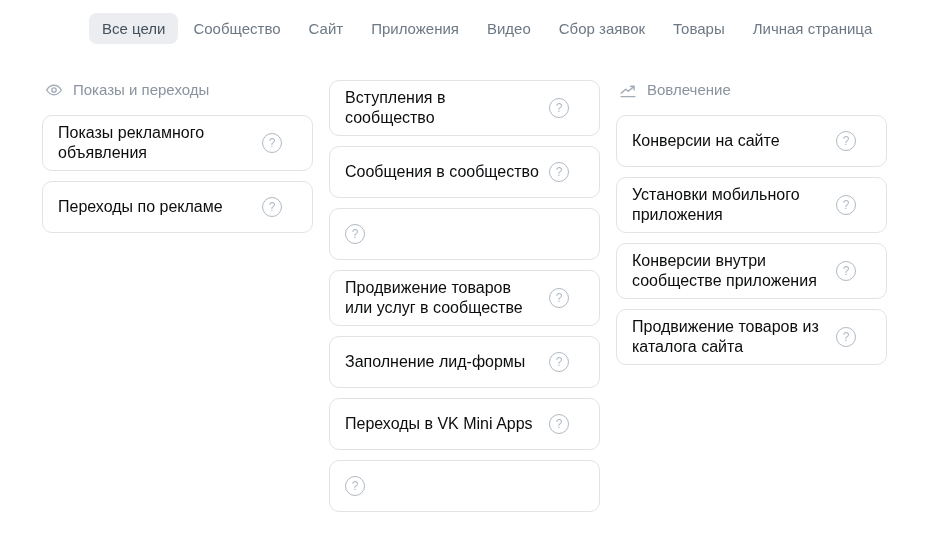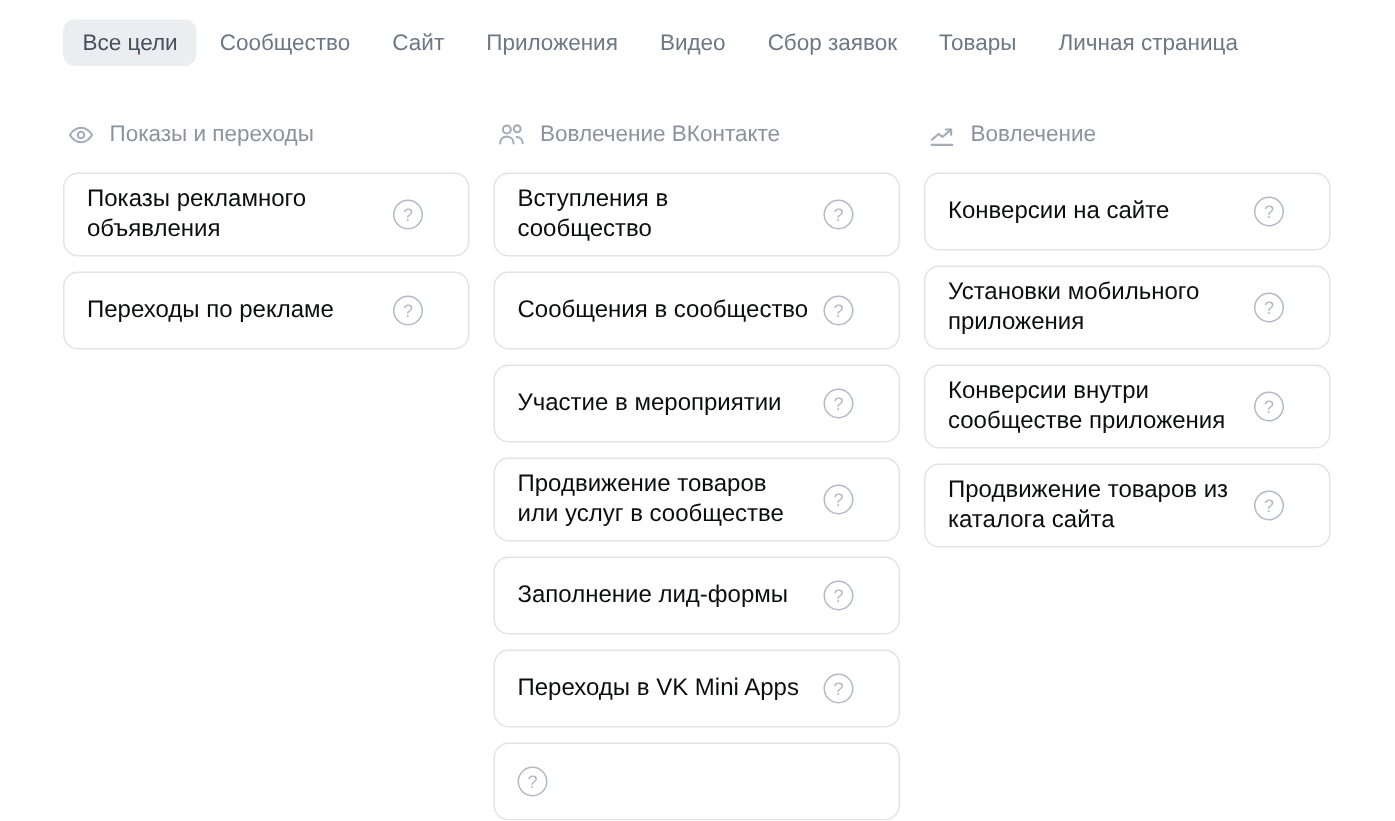--- a/index.html
+++ b/index.html
@@ -8,21 +8,21 @@
     --card-text:#0c0d0e; --help:#b0b9c4; --page-bg:#ffffff;
   }
   *{margin:0;padding:0;box-sizing:border-box;}
   html,body{width:930px;height:547px;overflow:hidden;}
   body{
     background:var(--page-bg);
     font-family:"Liberation Sans","DejaVu Sans",sans-serif;
     -webkit-font-smoothing:antialiased;
   }
   .page{padding:13px 42px 0;}
-  .tabs{display:flex;align-items:center;gap:2px;flex-wrap:nowrap;}
+  .tabs{display:flex;align-items:center;gap:2px;flex-wrap:nowrap;margin-left:47px;}
   .tab{
     border:none;background:transparent;border-radius:8px;
     padding:6px 13px;font-size:15px;line-height:19px;white-space:nowrap;
     color:var(--tab-text);cursor:pointer;
     font-family:"Liberation Sans","DejaVu Sans",sans-serif;
   }
   .tab.active{background:var(--tab-active-bg);color:var(--tab-active-text);}
   .columns{display:flex;gap:16px;margin-top:36px;align-items:flex-start;}
   .column{width:271px;flex:0 0 271px;}
   .col-header{
@@ -80,46 +80,34 @@
   </div>
           <div class="card">
     <span class="card-label">Переходы по рекламе</span>
     <span class="help">
       <span class="help-q">?</span>
     </span>
   </div>
         </div>
   </section>
       <section class="column">
-    <div class="col-header">
-      <span class="col-icon">
-            <svg width="20" height="20" viewBox="0 0 20 20" fill="none" stroke="currentColor" stroke-width="1.4" stroke-linecap="round">
-              <circle cx="6.9" cy="6.3" r="2.65"></circle>
-              <path d="M2.4 15.7c0-2.8 2-4.6 4.5-4.6s4.5 1.8 4.5 4.6"></path>
-              <circle cx="13.8" cy="5.9" r="2.3"></circle>
-              <path d="M13.4 11.3c2.3.1 4.1 1.8 4.1 4.2"></path>
-            </svg>
-          </span>
-      <span class="col-title">Вовлечение ВКонтакте</span>
-    </div>
     <div class="cards">
           <div class="card">
     <span class="card-label">Вступления в сообщество</span>
     <span class="help">
       <span class="help-q">?</span>
     </span>
   </div>
           <div class="card">
     <span class="card-label">Сообщения в сообщество</span>
     <span class="help">
       <span class="help-q">?</span>
     </span>
   </div>
           <div class="card">
-    <span class="card-label">Участие в мероприятии</span>
     <span class="help">
       <span class="help-q">?</span>
     </span>
   </div>
           <div class="card">
     <span class="card-label">Продвижение товаров или услуг в сообществе</span>
     <span class="help">
       <span class="help-q">?</span>
     </span>
   </div>

